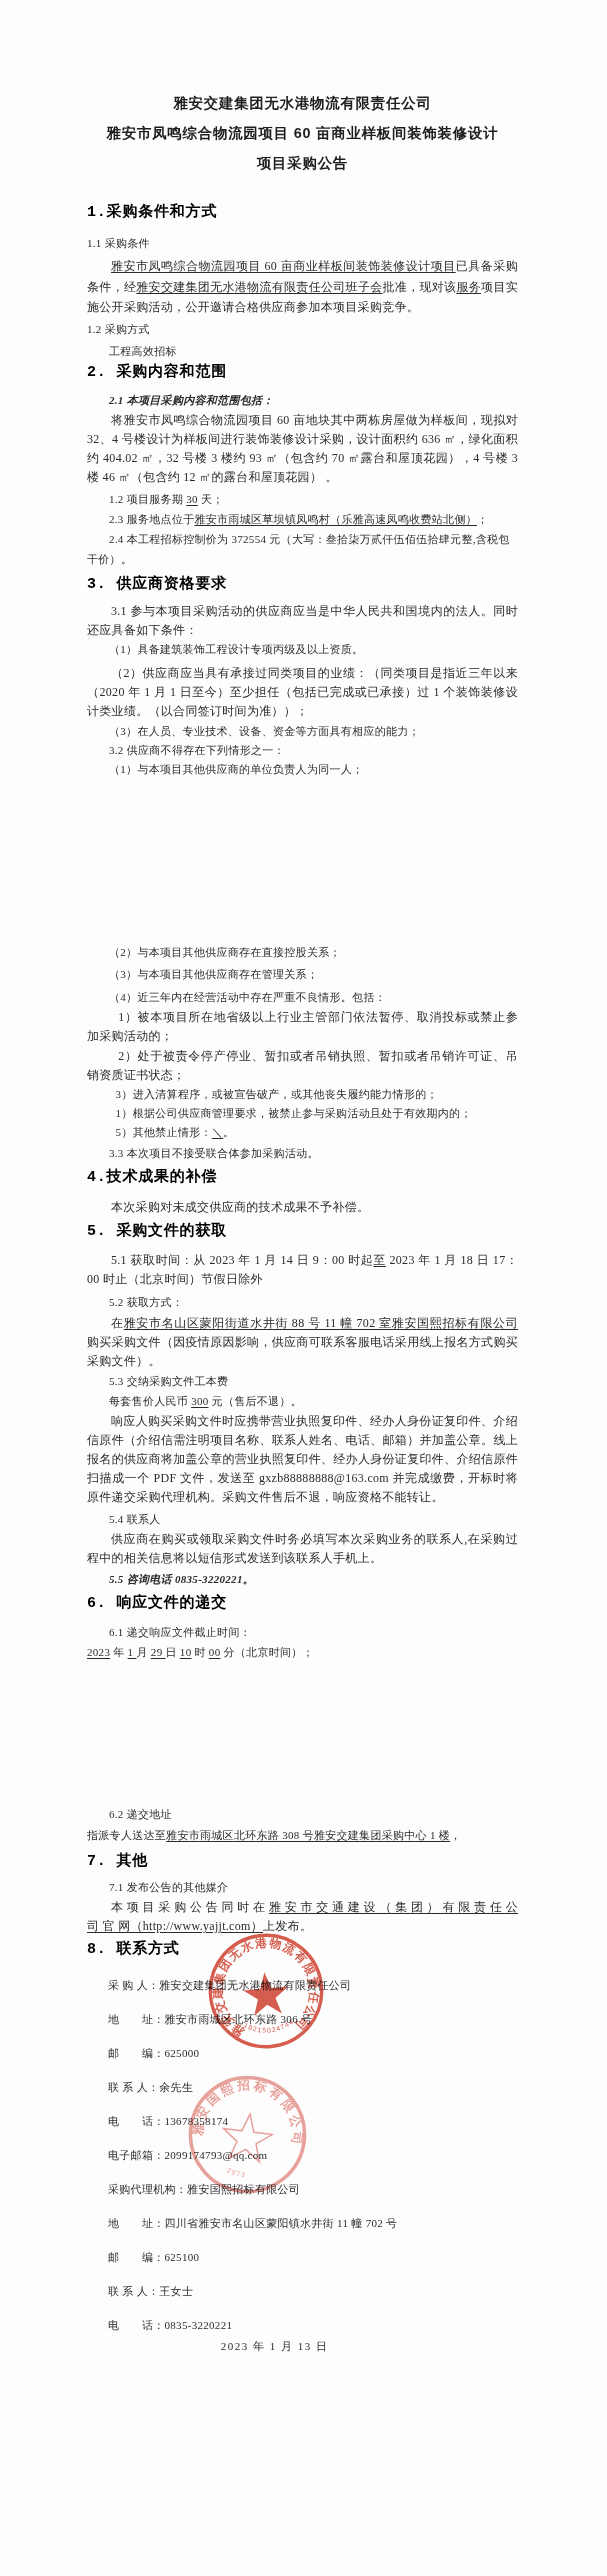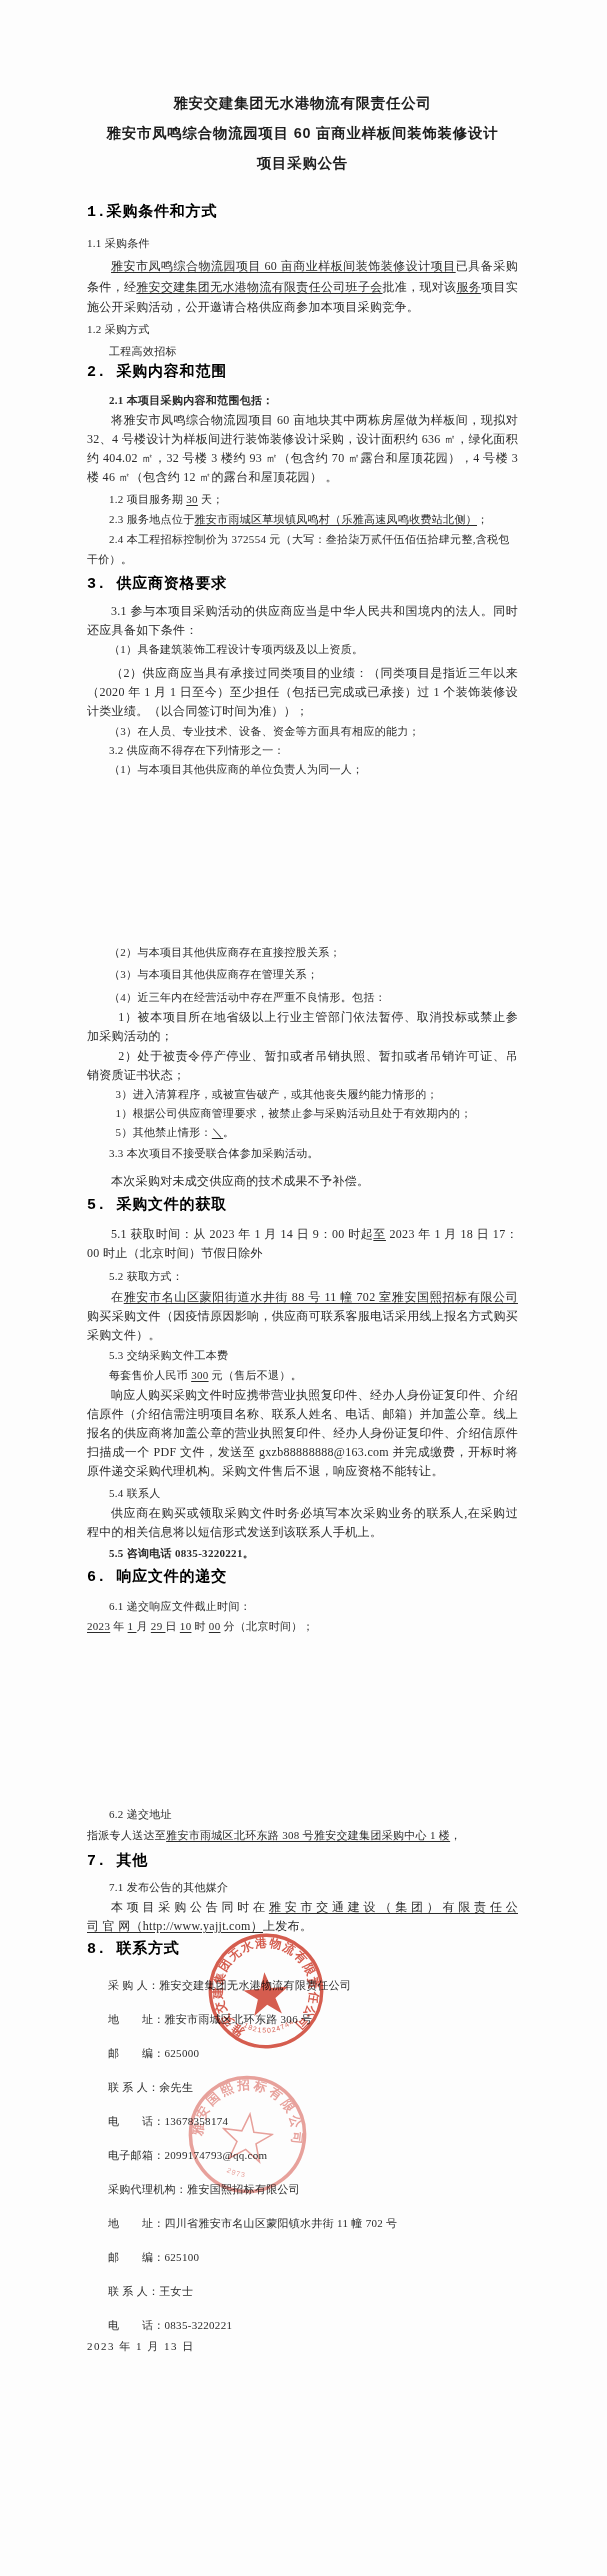--- a/index.html
+++ b/index.html
@@ -11,24 +11,24 @@
   .pg3{top:1717px;height:859px;padding-top:87px;}
   .titles{text-align:center;font-family:"Liberation Sans","DejaVu Sans",sans-serif;
           font-weight:bold;font-size:14.4px;color:#1e1e1e;line-height:30px;letter-spacing:0.8px;}
   .hd{font-family:Liberation Mono, monospace;font-weight:bold;
       font-size:15px;color:#000000;line-height:23px;letter-spacing:0.8px;}
   .ln{font-size:11px;line-height:20px;letter-spacing:0.3px;}
   .pa{font-size:12px;line-height:20.5px;letter-spacing:0.3px;text-indent:2em;text-align:justify;}
   .pa4{line-height:19px;}
   .ind{text-indent:2em;}
   .ind25{text-indent:2.6em;}
-  .sb{font-weight:600;}
+  .sb{font-weight:600;font-style:italic;}
   .u{text-decoration:underline;text-underline-offset:2.3px;}
   .row{font-size:11px;line-height:20px;letter-spacing:0.3px;white-space:pre;margin-top:14px;}
-  .date{font-size:11px;line-height:20px;text-align:left;margin-right:56px;letter-spacing:1.5px;}
+  .date{font-size:11px;line-height:20px;text-align:center;margin-right:56px;letter-spacing:1.5px;}
   .seal{position:absolute;mix-blend-mode:multiply;pointer-events:none;}
   .seal1{left:205px;top:1930px;transform:rotate(-5deg);opacity:.82;}
   .seal2{left:185px;top:2072px;transform:rotate(7deg);opacity:.5;}
 </style>
 </head>
 <body>
 
 <div class="sheet">
 
   <div class="page pg1">
@@ -64,20 +64,21 @@
     <div class="ln ind">（2）与本项目其他供应商存在直接控股关系；</div>
     <div class="ln ind" style="margin-top:2.3px">（3）与本项目其他供应商存在管理关系；</div>
     <div class="ln ind" style="margin-top:2.3px">（4）近三年内在经营活动中存在严重不良情形。包括：</div>
     <div class="pa pa4 ind25" style="margin-top:1.5px">1）被本项目所在地省级以上行业主管部门依法暂停、取消投标或禁止参加采购活动的；</div>
     <div class="pa pa4 ind25" style="margin-top:0.8px">2）处于被责令停产停业、暂扣或者吊销执照、暂扣或者吊销许可证、吊销资质证书状态；</div>
     <div class="ln ind25" style="line-height:19px">3）进入清算程序，或被宣告破产，或其他丧失履约能力情形的；</div>
     <div class="ln ind25" style="line-height:19px">1）根据公司供应商管理要求，被禁止参与采购活动且处于有效期内的；</div>
     <div class="ln ind25" style="line-height:19px"><span>5）其他禁止情形：</span><span class="u">＼</span><span>。</span></div>
     <div class="ln ind" style="margin-top:1.5px">3.3 本次项目不接受联合体参加采购活动。</div>
 
+    <div class="hd" style="margin-top:3px">4.技术成果的补偿</div>
     <div class="pa" style="margin-top:7.6px">本次采购对未成交供应商的技术成果不予补偿。</div>
 
     <div class="hd" style="margin-top:3px">5. 采购文件的获取</div>
     <div class="pa pa4" style="margin-top:7.6px"><span>5.1 获取时间：从 2023 年 1 月 14 日 9：00 时起</span><span class="u">至</span><span> 2023 年 1 月 18 日 17：00 时止（北京时间）节假日除外</span></div>
     <div class="ln ind" style="margin-top:3px">5.2 获取方式：</div>
     <div class="pa pa4" style="margin-top:1.5px"><span>在</span><span class="u">雅安市名山区蒙阳街道水井街 88 号 11 幢 702 室雅安国熙招标有限公司</span><span>购买采购文件（因疫情原因影响，供应商可联系客服电话采用线上报名方式购买采购文件）。</span></div>
     <div class="ln ind">5.3 交纳采购文件工本费</div>
     <div class="ln ind"><span>每套售价人民币 </span><span class="u">300</span><span> 元（售后不退）。</span></div>
     <div class="pa pa4" style="margin-top:1.5px">响应人购买采购文件时应携带营业执照复印件、经办人身份证复印件、介绍信原件（介绍信需注明项目名称、联系人姓名、电话、邮箱）并加盖公章。线上报名的供应商将加盖公章的营业执照复印件、经办人身份证复印件、介绍信原件扫描成一个 PDF 文件，发送至 gxzb88888888@163.com 并完成缴费，开标时将原件递交采购代理机构。采购文件售后不退，响应资格不能转让。</div>
     <div class="ln ind" style="margin-top:1.5px">5.4 联系人</div>

